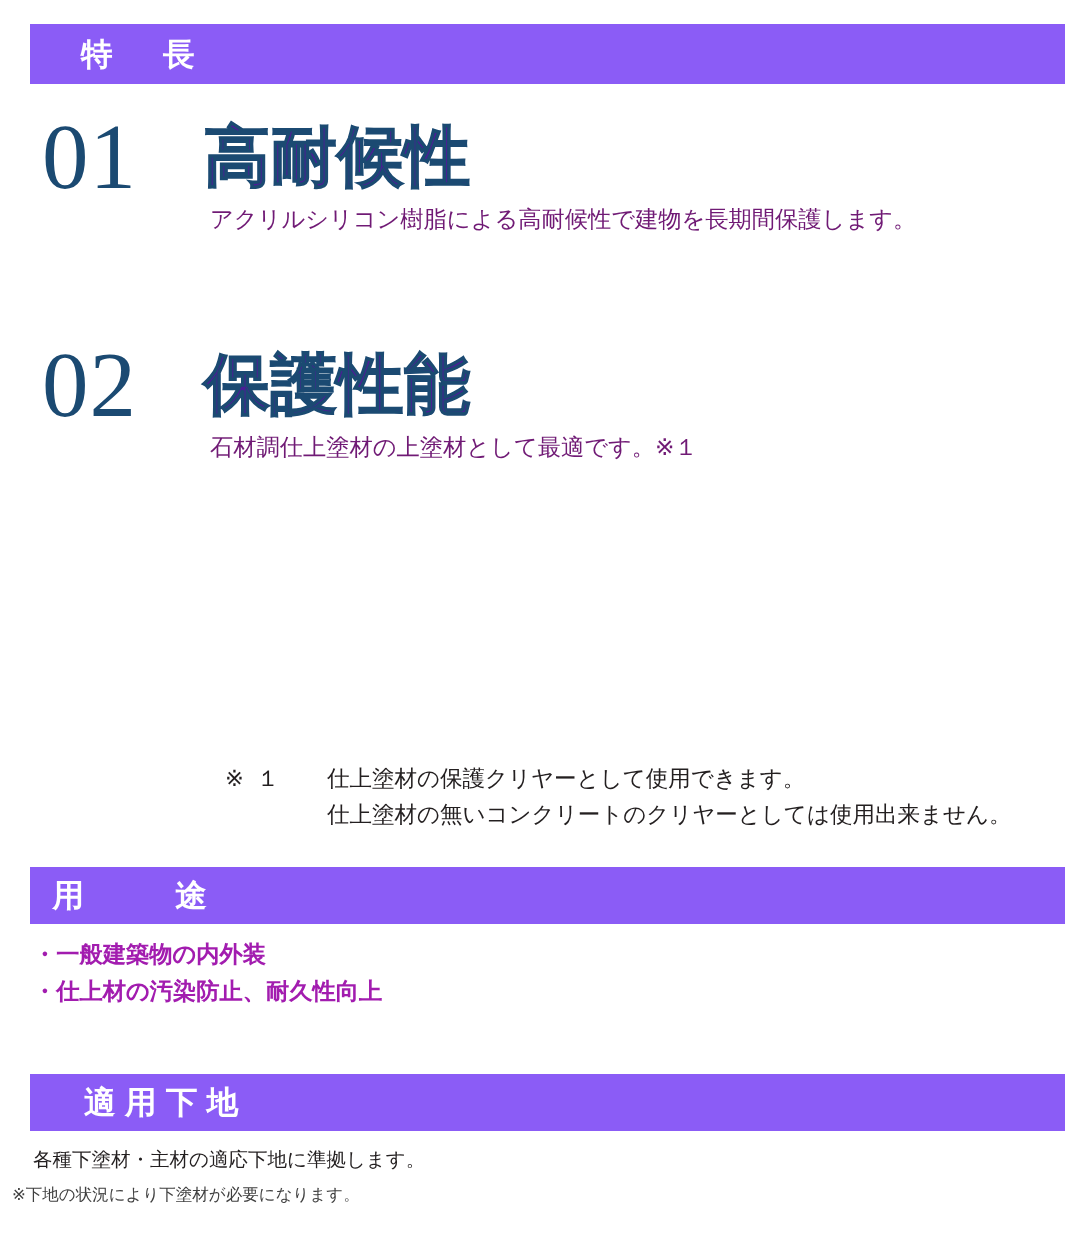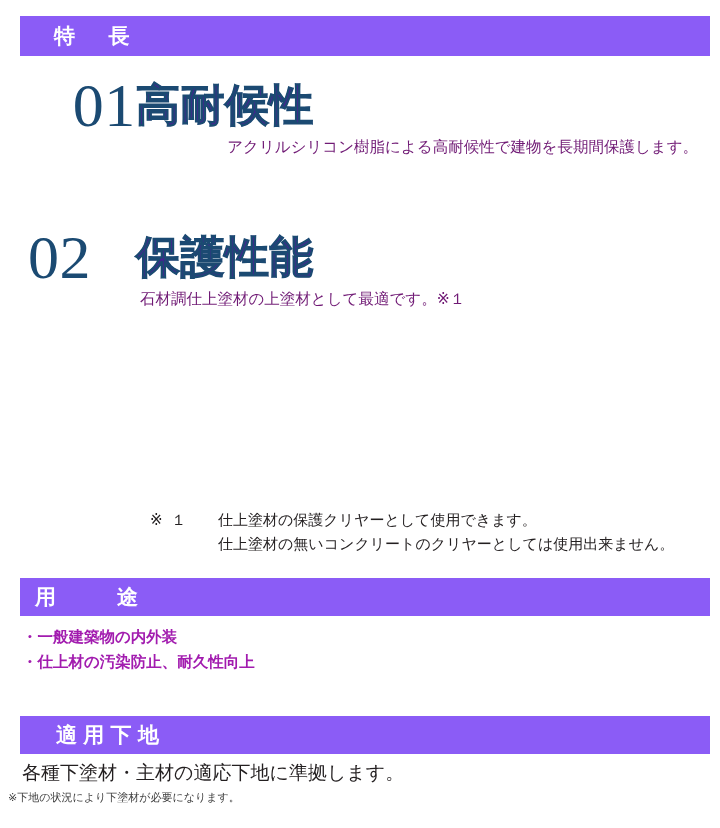--- a/index.html
+++ b/index.html
@@ -88,21 +88,21 @@
     letter-spacing: 0.01em;
   }
   .feature-desc {
     margin-left: 112px;
     margin-top: 0;
     font-size: 15.5px;
     line-height: 22px;
     color: #701a75;
   }
 
-  .f1 { top: 74px; text-align: right; }
+  .f1 { top: 74px; }
   .f2 { top: 226px; }
   .f3 { top: 374px; }
 
   
   .footnote {
     position: absolute;
     left: 150px;
     top: 508px;
     width: 560px;
     font-size: 15px;
@@ -133,21 +133,21 @@
   }
   .usage-item {
     white-space: nowrap;
   }
 
   
   .substrate-main {
     position: absolute;
     left: 22px;
     top: 762px;
-    font-size: 19px;
+    font-size: 13px;
     line-height: 22px;
     color: #231f20;
   }
   .substrate-note {
     position: absolute;
     left: 8px;
     top: 788px;
     font-size: 11px;
     line-height: 18px;
     color: #404040;

